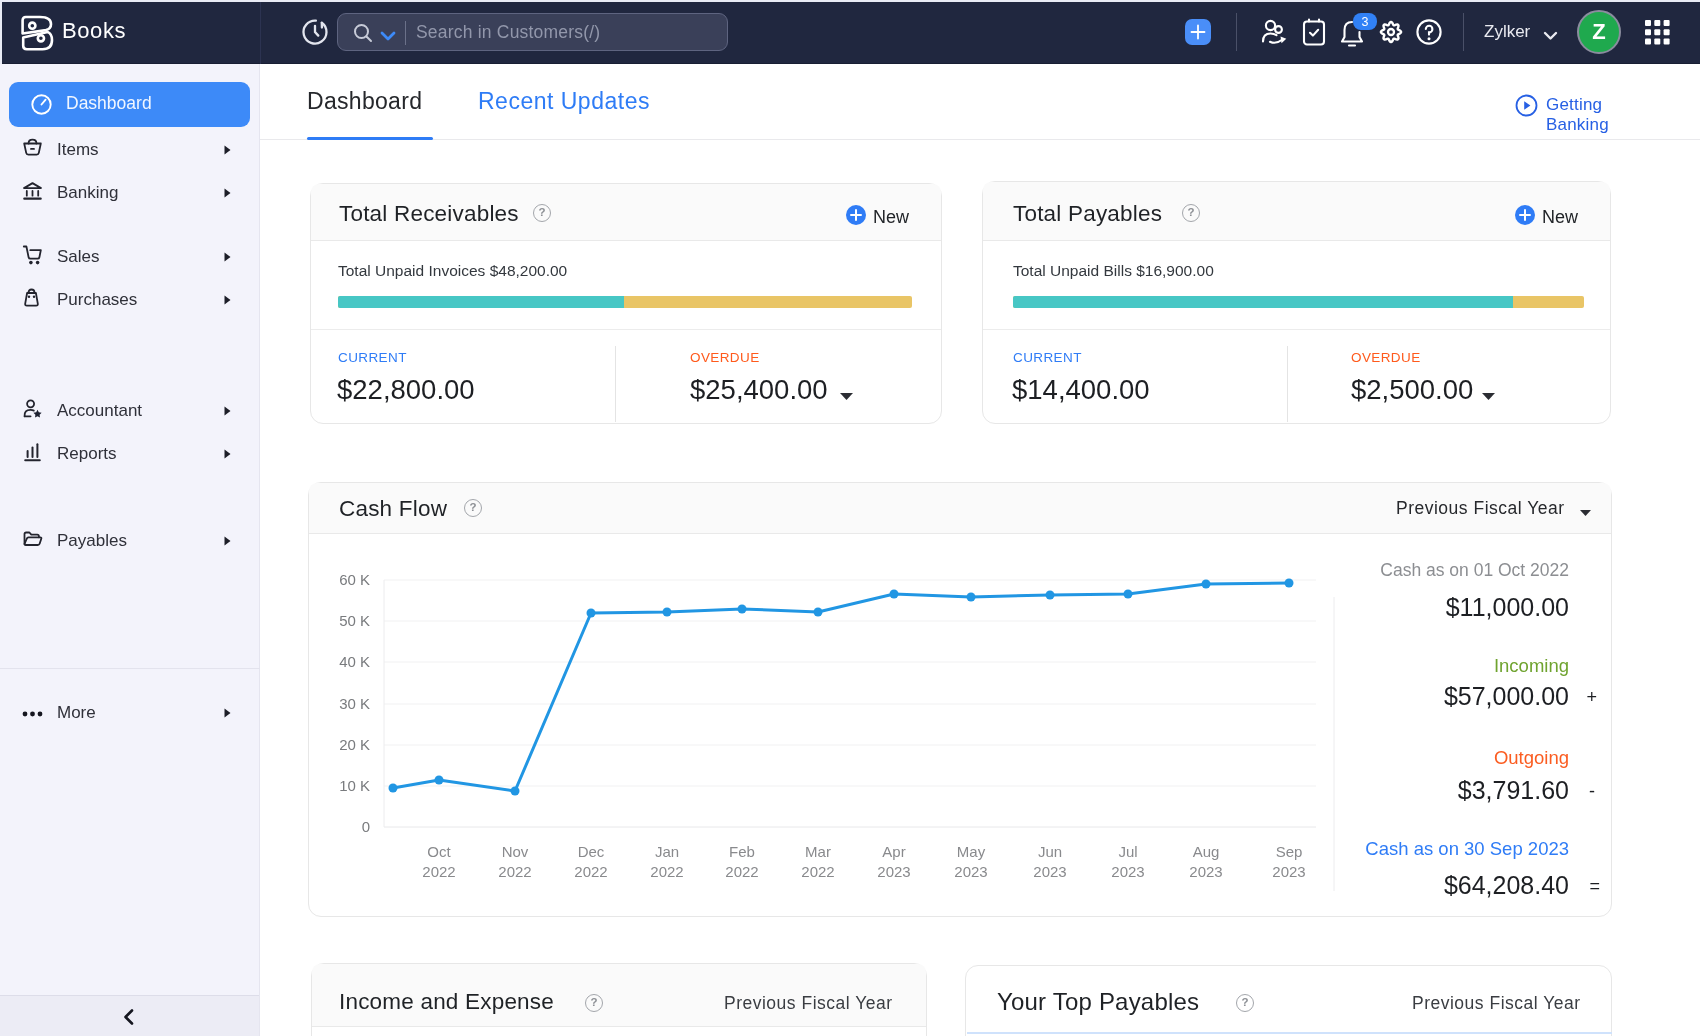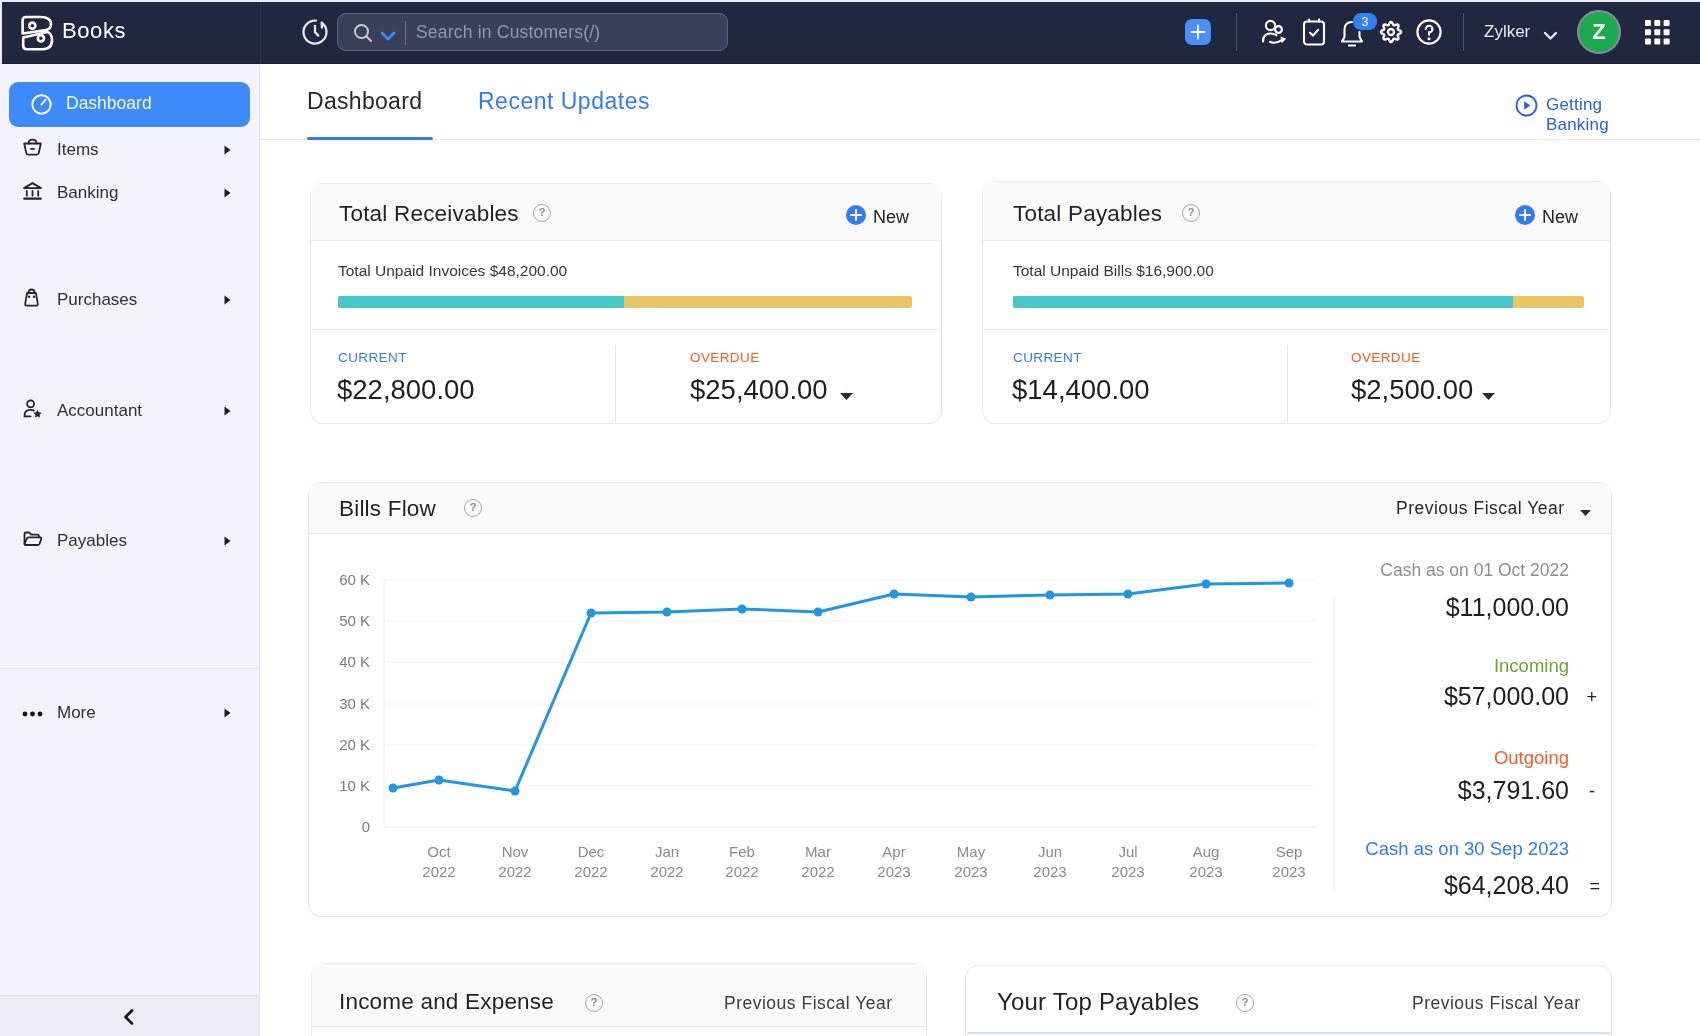--- a/index.html
+++ b/index.html
@@ -215,20 +215,33 @@
           <path d="M2,7.6 L10.5,2.6 L19,7.6 Z"></path>
           <path d="M4.8,10.5 L4.8,15.2 M10.5,10.5 L10.5,15.2 M16.2,10.5 L16.2,15.2"></path>
           <path d="M2.3,18.2 L18.7,18.2" stroke-width="2.2"></path>
         </g>
           </svg></div>
       <div class="slab">Banking</div>
       <div class="sarr"><svg width="7" height="10" viewBox="0 0 7 10">
             <path d="M0.5,0.5 L6.5,5 L0.5,9.5 Z" fill="#1d1e28"></path>
           </svg></div>
     </div>
+    <div class="srow" style="top:173px;" id="row-sales">
+      <div class="sic"><svg width="22" height="21" viewBox="0 0 22 21">
+        <g fill="none" stroke="#23242e" stroke-width="1.8" stroke-linecap="round" stroke-linejoin="round">
+          <path d="M1.8,2 L4.4,2 L6.6,12.7 Q6.9,14.2 8.4,14.2 L15.6,14.2 Q17.1,14.2 17.4,12.7 L18.8,5.7 L8.3,5.7"></path>
+        </g>
+        <circle cx="8.9" cy="18.1" r="1.8" fill="#23242e"></circle>
+        <circle cx="15.6" cy="18.1" r="1.8" fill="#23242e"></circle>
+        </svg></div>
+      <div class="slab">Sales</div>
+      <div class="sarr"><svg width="7" height="10" viewBox="0 0 7 10">
+            <path d="M0.5,0.5 L6.5,5 L0.5,9.5 Z" fill="#1d1e28"></path>
+          </svg></div>
+    </div>
     <div class="srow" style="top:216px;" id="row-purchases">
       <div class="sic"><svg width="19" height="21" viewBox="0 0 19 21">
         <g fill="none" stroke="#23242e" stroke-width="1.8" stroke-linecap="round" stroke-linejoin="round">
           <path d="M5.1,5.5 L3.2,16.2 Q2.9,18.2 4.9,18.2 L14.1,18.2 Q16.1,18.2 15.8,16.2 L13.9,5.5 Z"></path>
           <path d="M6.5,5.5 L6.5,5.2 Q6.5,2 9.5,2 Q12.5,2 12.5,5.2 L12.5,5.5"></path>
         </g>
         <circle cx="7" cy="9.3" r="1.2" fill="#23242e"></circle>
         <circle cx="12" cy="9.3" r="1.2" fill="#23242e"></circle>
         </svg></div>
       <div class="slab">Purchases</div>
@@ -239,20 +252,34 @@
     <div class="srow" style="top:327px;" id="row-accountant">
       <div class="sic"><svg width="22" height="21" viewBox="0 0 22 21">
         <g fill="none" stroke="#23242e" stroke-width="1.8" stroke-linecap="round">
           <circle cx="8.6" cy="5.3" r="3.5"></circle>
           <path d="M2.6,17.8 Q2.1,11.2 8.6,11.3 Q10.4,11.3 11.8,12.1"></path>
           <path d="M2.6,17.8 L8.6,17.8"></path>
         </g>
         <path d="M15.5,11.2 L16.8,13.8 L19.6,14.2 L17.6,16.2 L18,19 L15.5,17.7 L13,19 L13.4,16.2 L11.4,14.2 L14.2,13.8 Z" fill="#1d2030"></path>
         </svg></div>
       <div class="slab">Accountant</div>
+      <div class="sarr"><svg width="7" height="10" viewBox="0 0 7 10">
+            <path d="M0.5,0.5 L6.5,5 L0.5,9.5 Z" fill="#1d1e28"></path>
+          </svg></div>
+    </div>
+    <div class="srow" style="top:370px;" id="row-reports">
+      <div class="sic"><svg width="21" height="21" viewBox="0 0 21 21">
+        <g fill="none" stroke="#23242e" stroke-width="2" stroke-linecap="round">
+          <path d="M5.6,9.4 L5.6,15.6"></path>
+          <path d="M10.5,6 L10.5,15.6"></path>
+          <path d="M15.4,2.8 L15.4,15.6"></path>
+          <path d="M3.2,18.8 L17.8,18.8"></path>
+        </g>
+          </svg></div>
+      <div class="slab">Reports</div>
       <div class="sarr"><svg width="7" height="10" viewBox="0 0 7 10">
             <path d="M0.5,0.5 L6.5,5 L0.5,9.5 Z" fill="#1d1e28"></path>
           </svg></div>
     </div>
     <div class="srow" style="top:457px;" id="row-documents">
       <div class="sic"><svg width="22" height="21" viewBox="0 0 22 21">
         <g fill="none" stroke="#23242e" stroke-width="1.8" stroke-linecap="round" stroke-linejoin="round">
           <path d="M2.5,15.5 L2.5,5.6 Q2.5,4 4.1,4 L7.4,4 L9.3,6.2 L15.3,6.2 Q16.9,6.2 16.9,7.8 L16.9,8.8"></path>
           <path d="M2.5,15.5 L4.9,9.8 Q5.3,8.8 6.4,8.8 L18.2,8.8 Q19.8,8.8 19.3,10.3 L17.6,15.3 Q17.2,16.5 15.9,16.5 L3.6,16.5 Q2.5,16.5 2.5,15.5 Z"></path>
         </g>
@@ -334,21 +361,21 @@
     <div class="amt" style="left:29px; top:192px;">$14,400.00</div>
     <div class="over-lab" style="left:368px; top:168px;">OVERDUE</div>
     <div class="amt" style="left:368px; top:192px;">$2,500.00</div>
     <div class="caret-dn abs" style="left:498px; top:205px;"><svg width="15" height="9" viewBox="0 0 15 9">
           <path d="M1,1 L7.5,8 L14,1 Z" fill="#2b2d33"></path>
         </svg></div>
   </div>
 
   <div class="card" id="card-cash" style="left:308px; top:482px; width:1304px; height:435px;">
     <div class="chead" style="height:51px;"></div>
-    <div class="ctitle" style="left:30px; top:13px;">Bills Flow</div>
+    <div class="ctitle" style="left:30px; top:13px;">Cash Flow</div>
     <div class="qmark" style="left:155px; top:16px;">?</div>
     <div class="fy" style="left:1087px; top:15px;">Previous Fiscal Year</div>
     <div class="caret-dn abs" style="left:1270px; top:20px;"><svg width="13" height="8" viewBox="0 0 13 8">
           <path d="M1,1 L6.5,7 L12,1 Z" fill="#2b2d33"></path>
         </svg></div>
     <div id="chart-wrap" class="abs" style="left:0; top:51px;">
       <svg width="1302" height="383" viewBox="0 0 1302 383" font-family="Liberation Sans, sans-serif">
         <g stroke="#f1f1f2" stroke-width="1">
           <line x1="75" y1="46" x2="1007" y2="46"></line>
           <line x1="75" y1="87" x2="1007" y2="87"></line>

